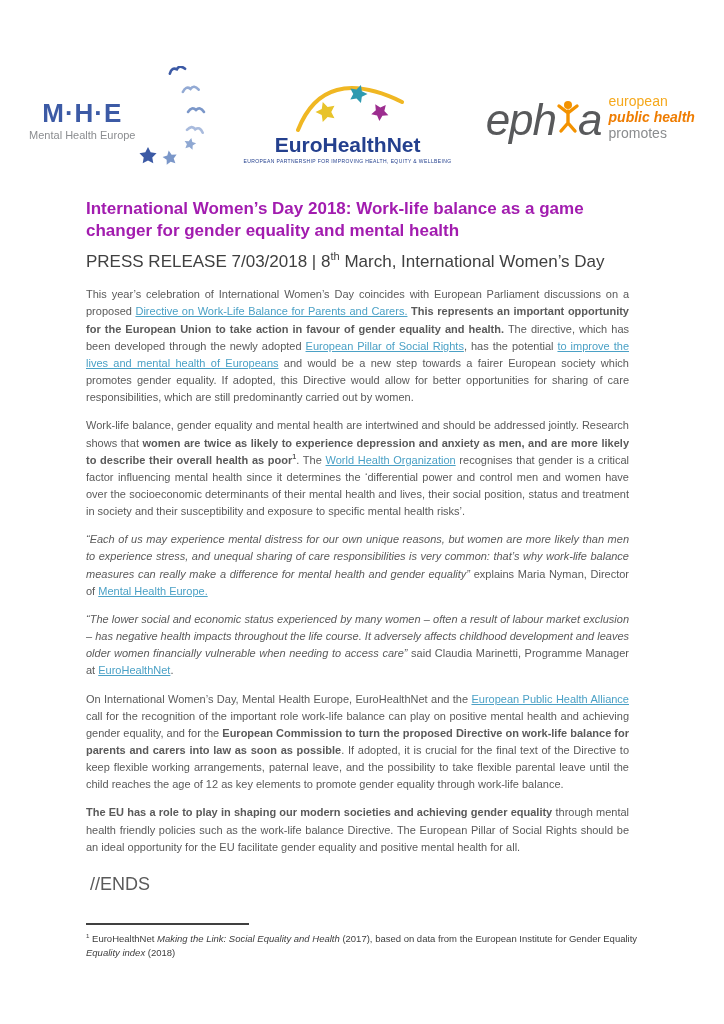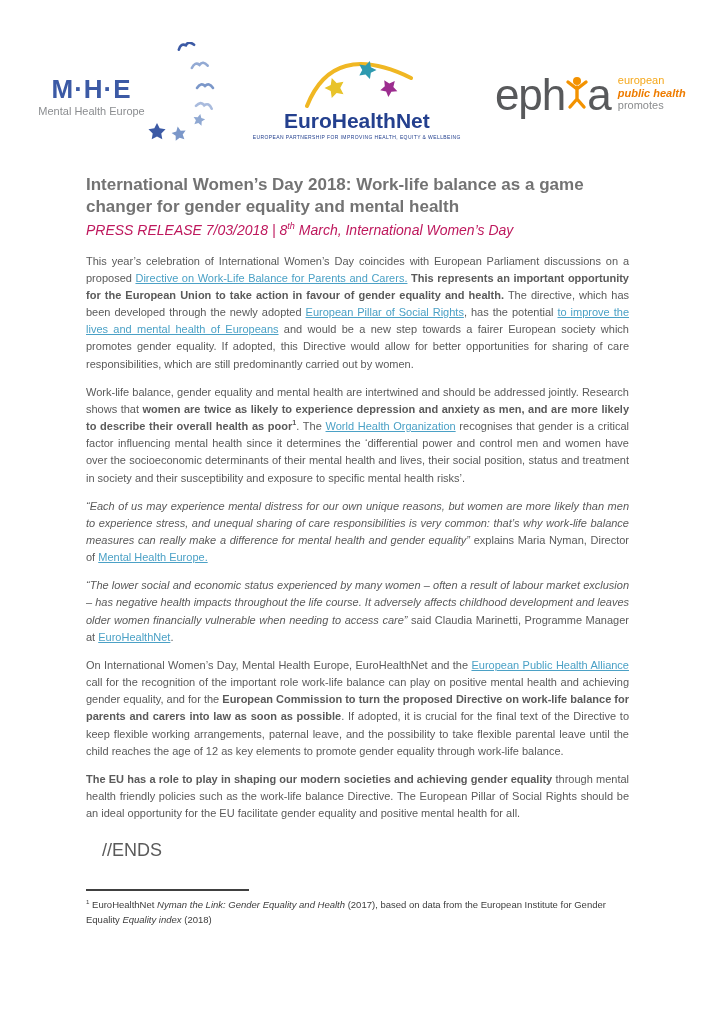--- a/index.html
+++ b/index.html
@@ -4,54 +4,54 @@
 <style>
   html,body { margin:0; padding:0; background:#e9e9e9; }
   .page {
     width:724px; height:1024px; margin:0 auto; background:#ffffff;
     font-family:"Liberation Sans", sans-serif; position:relative; overflow:hidden;
     box-sizing:border-box;
   }
   
   .logo-band {
     display:flex; justify-content:center; align-items:center;
-    gap:34px; padding-top:40px; height:112px;
+    gap:34px; padding-top:64px; height:112px;
   }
   .logo { display:flex; align-items:center; }
   
   .mhe-text { text-align:center; margin-right:2px; }
   .mhe-acronym { font-size:26px; font-weight:bold; color:#3c5aa5; letter-spacing:1px; line-height:1; }
   .mhe-name { font-size:11px; color:#8b8d90; margin-top:3px; white-space:nowrap; }
   
   .ehn { display:block; text-align:center; }
   .ehn-wordmark { font-size:21px; font-weight:bold; color:#24408e; line-height:1; margin-top:-2px; }
   .ehn-tagline { font-size:5px; color:#24408e; letter-spacing:.4px; margin-top:3px; white-space:nowrap; }
   
-  .epha-wordmark { font-size:44px; font-weight:300; color:#58595b; line-height:.9; letter-spacing:-1px; display:flex; align-items:flex-start; }
+  .epha-wordmark { font-size:44px; font-weight:300; color:#58595b; line-height:.9; letter-spacing:-1px; display:flex; align-items:center;font-style:italic; }
   .epha-fig { margin:0 -3px 2px -1px; }
-  .epha-lines { margin-left:7px; font-size:11px; line-height:1.15; padding-bottom:6px; }
+  .epha-lines { margin-left:7px; font-size:14px; line-height:1.15; padding-bottom:6px; }
   .epha-l1 { color:#f5a81c; }
   .epha-l2 { color:#ee7c00; font-weight:bold;font-style:italic; }
   .epha-l3 { color:#8a8c8e; }
   
   .content { width:552px; margin:0 auto; }
   .doc-title {
-    font-size:17px; font-weight:bold; color:#737373; line-height:1.32;
-    margin:22px 0 3px 0;
+    font-size:17px; font-weight:bold; color:#a21caf; line-height:1.32;
+    margin:22px 0 9px 0;
   }
-  .press { font-size:14px; color:#be185d; margin:0 0 14px 0; line-height:1.2;font-style:italic; }
+  .press { font-size:17px; color:#404040; margin:0 0 14px 0; line-height:1.2; }
   p.body { font-size:11px; line-height:1.56; color:#5a5a5a; text-align:justify; margin:0 9px 11px 0; }
   .seg.plain {}
   .seg.bold { font-weight:bold; }
   .seg.boldunderline { font-weight:bold; }
   .seg.italic { font-style:italic; }
   .seg.link { color:#4ba1c6; text-decoration:underline; cursor:pointer; }
   sup.seg { font-size:.65em; line-height:0; }
   sup.seg.boldsup { font-weight:bold; }
-  .ends { font-size:18px; color:#5a5a5a; margin:18px 0 0 16px; font-weight:400; }
+  .ends { font-size:18px; color:#5a5a5a; margin:18px 0 0 4px; font-weight:400; }
   .footnote-rule { border:none; border-top:2px solid #404040; width:163px; margin:28px 0 7px 0; }
   p.footnote { font-size:9.5px; color:#3d3d3d; line-height:1.5; margin:0; text-align:left; }
 </style>
 </head>
 <body>
 
 <div class="page">
 
   <div class="logo-band">
 
@@ -126,16 +126,16 @@
     <p class="body"><span class="seg italic">“The lower social and economic status experienced by many women – often a result of labour market exclusion – has negative health impacts throughout the life course. It adversely affects childhood development and leaves older women financially vulnerable when needing to access care”</span><span class="seg plain"> said Claudia Marinetti, Programme Manager at </span><span class="seg link">EuroHealthNet</span><span class="seg plain">.</span></p>
 
     <p class="body"><span class="seg plain">On International Women’s Day, Mental Health Europe, EuroHealthNet and the </span><span class="seg link">European Public Health Alliance</span><span class="seg plain"> call for the recognition of the important role work-life balance can play on positive mental health and achieving gender equality, and for the </span><span class="seg bold">European Commission to turn the proposed Directive on work-life balance for parents and carers into law as soon as possible</span><span class="seg plain">. If adopted, it is crucial for the final text of the Directive to keep flexible working arrangements, paternal leave, and the possibility to take flexible parental leave until the child reaches the age of 12 as key elements to promote gender equality through work-life balance.</span></p>
 
     <p class="body"><span class="seg bold">The EU has a role to play in shaping our modern societies and achieving gender equality</span><span class="seg plain"> through mental health friendly policies such as the work-life balance Directive. The European Pillar of Social Rights should be an ideal opportunity for the EU facilitate gender equality and positive mental health for all.</span></p>
 
     <div class="ends">//ENDS</div>
 
     <hr class="footnote-rule">
 
-    <p class="footnote"><sup class="seg sup">1</sup><span class="seg plain"> EuroHealthNet </span><span class="seg italic">Nyman the Link: Gender Equality and Health</span><span class="seg plain"> (2017), based on data from the European Institute for Gender Equality </span><span class="seg italic">Equality index</span><span class="seg plain"> (2018)</span></p>
+    <p class="footnote"><sup class="seg sup">1</sup><span class="seg plain"> EuroHealthNet </span><span class="seg italic">Making the Link: Social Equality and Health</span><span class="seg plain"> (2017), based on data from the European Institute for Gender Equality </span><span class="seg italic">Equality index</span><span class="seg plain"> (2018)</span></p>
 
   </div>
 </div>
 
 </body></html>

